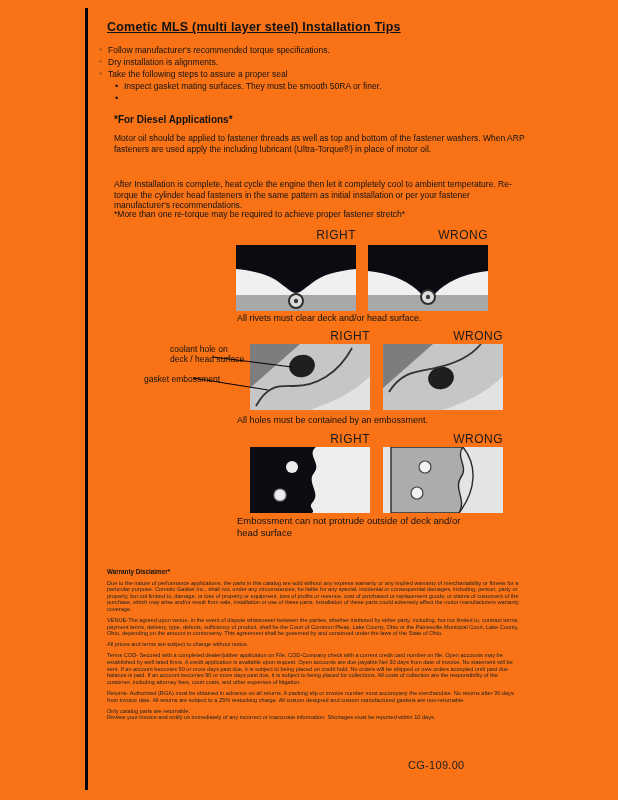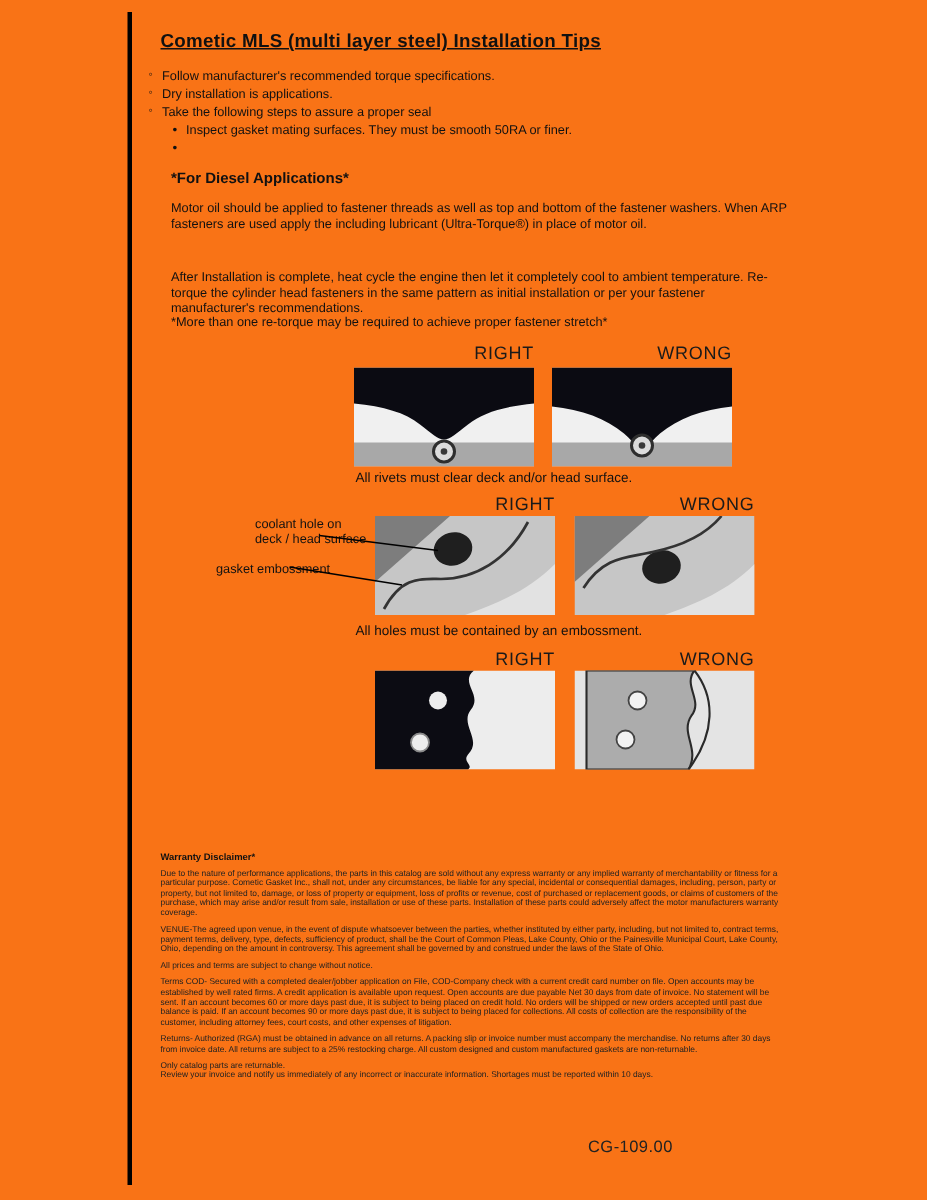--- a/index.html
+++ b/index.html
@@ -17,40 +17,40 @@
   .body-p{position:absolute;left:114px;width:414px;font-size:8.5px;line-height:10.5px;}
   .dg-head{position:absolute;width:120px;text-align:right;font-size:12px;letter-spacing:.5px;color:#1a1a1a;}
   .dg-img{position:absolute;width:120px;height:66px;}
   .dg-img svg{display:block;width:120px;height:66px;}
   .dg-cap{position:absolute;left:237px;font-size:9px;line-height:11px;color:#111;}
   .dg-label{position:absolute;font-size:8.5px;line-height:10px;color:#111;}
   .warranty{position:absolute;left:107px;top:569px;width:414px;font-size:5.6px;line-height:6.6px;color:#222;}
   .warranty h4{margin:0 0 4px 0;font-size:6.3px;font-weight:bold;color:#111;}
   .warranty p{margin:0 0 4.5px 0;}
   .warranty p.tight{margin:0;}
-  .footer{position:absolute;left:392px;top:759px;font-size:11px;color:#222;letter-spacing:.3px;}
+  .footer{position:absolute;left:408px;top:759px;font-size:11px;color:#222;letter-spacing:.3px;}
   .overlay{position:absolute;left:0;top:0;width:618px;height:800px;pointer-events:none;}
 </style>
 </head>
 <body>
 
 <div class="page">
 
   <div class="rule"></div>
 
   <div class="title">Cometic MLS (multi layer steel) Installation Tips</div>
 
   <div class="tips">
     <div class="tip-row">
       <span class="mk">◦</span>
       <span>Follow manufacturer's recommended torque specifications.</span>
     </div>
     <div class="tip-row">
       <span class="mk">◦</span>
-      <span>Dry installation is applications.</span>
+      <span>Dry installation is alignments.</span>
     </div>
     <div class="tip-row">
       <span class="mk">◦</span>
       <span>Take the following steps to assure a proper seal</span>
     </div>
     <div class="tip-row tip-sub">
       <span class="mk">•</span>
       <span>Inspect gasket mating surfaces.  They must be smooth 50RA or finer.</span>
     </div>
     <div class="tip-row tip-sub">
@@ -128,20 +128,21 @@
   </div>
   <div class="dg-img" style="left:383px;top:447px;">
     <svg viewBox="0 0 120 66">
       <rect width="120" height="66" fill="#e4e4e4"></rect>
       <path d="M8,0 H80 C72,10 86,20 78,30 C70,42 84,52 76,66 H8 Z" fill="#acacac" stroke="#2a2a2a" stroke-width="1.4"></path>
       <path d="M80,0 C94,18 94,42 76,66" stroke="#2a2a2a" stroke-width="1.4" fill="none"></path>
       <circle cx="42" cy="20" r="6" fill="#f2f2f2" stroke="#444" stroke-width="1.2"></circle>
       <circle cx="34" cy="46" r="6" fill="#f2f2f2" stroke="#444" stroke-width="1.2"></circle>
     </svg>
   </div>
+  <div class="dg-cap" style="top:515px;width:232px;font-size:9.5px;line-height:11.5px;">Embossment can not protrude outside of deck and/or head surface</div>
 
   <svg class="overlay">
     <line x1="213" y1="357" x2="292" y2="367" stroke="#000" stroke-width="1"></line>
     <line x1="193" y1="378" x2="268" y2="390" stroke="#000" stroke-width="1"></line>
   </svg>
 
   <div class="warranty">
     <h4>Warranty Disclaimer*</h4>
     <p>Due to the nature of performance applications, the parts in this catalog are sold without any express warranty or any implied warranty of merchantability or fitness for a particular purpose.  Cometic Gasket Inc., shall not, under any circumstances, be liable for any special, incidental or consequential damages, including, person, party or property, but not limited to, damage, or loss of property or equipment, loss of profits or revenue, cost of purchased or replacement goods, or claims of customers of the purchase, which may arise and/or result from sale, installation or use of these parts.  Installation of these parts could adversely affect the motor manufacturers warranty coverage.</p>
     <p>VENUE-The agreed upon venue, in the event of dispute whatsoever between the parties, whether instituted by either party, including, but not limited to, contract terms, payment terms, delivery, type, defects, sufficiency of product, shall be the Court of Common Pleas, Lake County, Ohio or the Painesville Municipal Court, Lake County, Ohio, depending on the amount in controversy.  This agreement shall be governed by and construed under the laws of the State of Ohio.</p>

